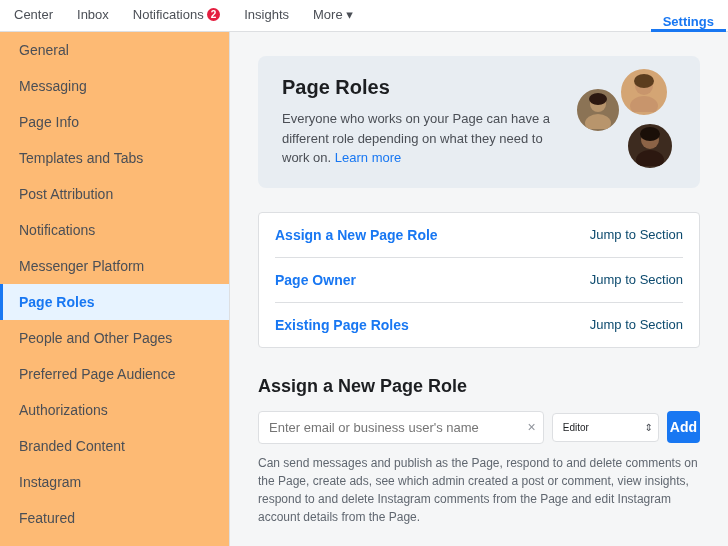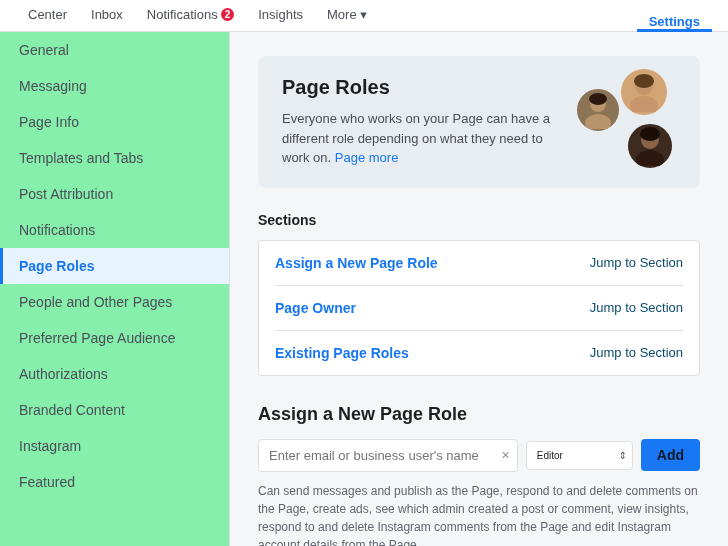--- a/index.html
+++ b/index.html
@@ -4,21 +4,21 @@
   <style>
     * { box-sizing: border-box; margin: 0; padding: 0; }
     body { font-family: -apple-system, BlinkMacSystemFont, 'Segoe UI', Helvetica, Arial, sans-serif; font-size: 14px; background: #fff; color: #1c1e21; }
 
     
     .top-nav {
       display: flex; align-items: stretch;
       border-bottom: 1px solid #dddfe2;
       background: #fff;
       height: 32px;
-      padding: 0 16px;
+      padding: 0 2px;
       position: relative;
     }
     .top-nav-item {
       display: flex; align-items: center;
       padding: 0 12px;
       font-size: 13px;
       color: #4b4f56;
       cursor: pointer;
       white-space: nowrap;
       border-bottom: 3px solid transparent;
@@ -49,21 +49,21 @@
 
     
     .layout { display: flex; height: calc(546px - 32px); }
 
     
     .sidebar {
       width: 230px;
       min-width: 230px;
       border-right: 1px solid #dddfe2;
       overflow-y: auto;
-      background: #86efac;
+      background: #fdba74;
       text-align: center;
     }
     .sidebar-item {
       display: flex; align-items: center;
       padding: 10px 16px;
       font-size: 14px;
       color: #4b4f56;
       cursor: pointer;
       border-left: 3px solid transparent;
     }
@@ -176,24 +176,24 @@
     .role-select-wrap {
       position: relative;
     }
     .role-select-wrap::after {
       content: '⇕';
       position: absolute; right: 6px; top: 50%; transform: translateY(-50%);
       font-size: 10px; color: #4b4f56; pointer-events: none;
     }
     .add-btn {
       background: #1877f2;
-      color: #0f172a;
+      color: #ffffff;
       border: none;
       border-radius: 4px;
-      padding: 8px 16px;
+      padding: 8px 3px;
       font-size: 14px;
       font-weight: 600;
       cursor: pointer;
     }
     .assign-desc {
       font-size: 12px;
       color: #606770;
       line-height: 1.5;
     }
   </style>
@@ -216,37 +216,38 @@
 
 <div class="layout">
 
   <div class="sidebar">
     <div class="sidebar-item">General</div>
     <div class="sidebar-item">Messaging</div>
     <div class="sidebar-item">Page Info</div>
     <div class="sidebar-item">Templates and Tabs</div>
     <div class="sidebar-item">Post Attribution</div>
     <div class="sidebar-item">Notifications</div>
+    <div class="sidebar-item">Messenger Platform</div>
     <div class="sidebar-item active">Page Roles</div>
     <div class="sidebar-item">People and Other Pages</div>
     <div class="sidebar-item">Preferred Page Audience</div>
     <div class="sidebar-item">Authorizations</div>
     <div class="sidebar-item">Branded Content</div>
     <div class="sidebar-item">Instagram</div>
     <div class="sidebar-item">Featured</div>
   </div>
 
   <div class="main-content">
 
     <div class="page-roles-header">
       <div class="page-roles-text">
         <h2>Page Roles</h2>
         <p>
           <span>Everyone who works on your Page can have a different role depending on what they need to work on.</span>
-          <a>Page more</a>
+          <a>Learn more</a>
         </p>
       </div>
 
       <div class="avatars-container">
         <div class="avatar-circle av1">
           <svg width="32" height="40" viewBox="0 0 32 40">
             <ellipse cx="16" cy="14" rx="9" ry="9" fill="#c8956c"></ellipse>
             <ellipse cx="16" cy="34" rx="14" ry="10" fill="#c8956c"></ellipse>
             <ellipse cx="16" cy="9" rx="10" ry="7" fill="#5c3d1e"></ellipse>
           </svg>
@@ -261,21 +262,20 @@
         <div class="avatar-circle av3">
           <svg width="32" height="40" viewBox="0 0 32 40">
             <ellipse cx="16" cy="14" rx="9" ry="9" fill="#8B6346"></ellipse>
             <ellipse cx="16" cy="34" rx="14" ry="10" fill="#2c1810"></ellipse>
             <ellipse cx="16" cy="8" rx="10" ry="7" fill="#1a0f08"></ellipse>
           </svg>
         </div>
       </div>
     </div>
 
-    <div class="sections-title">Sections</div>
     <div class="sections-block">
       <div class="section-row">
         <a class="section-link">Assign a New Page Role</a>
         <span class="jump-link">Jump to Section</span>
       </div>
       <div class="section-row">
         <a class="section-link">Page Owner</a>
         <span class="jump-link">Jump to Section</span>
       </div>
       <div class="section-row">

